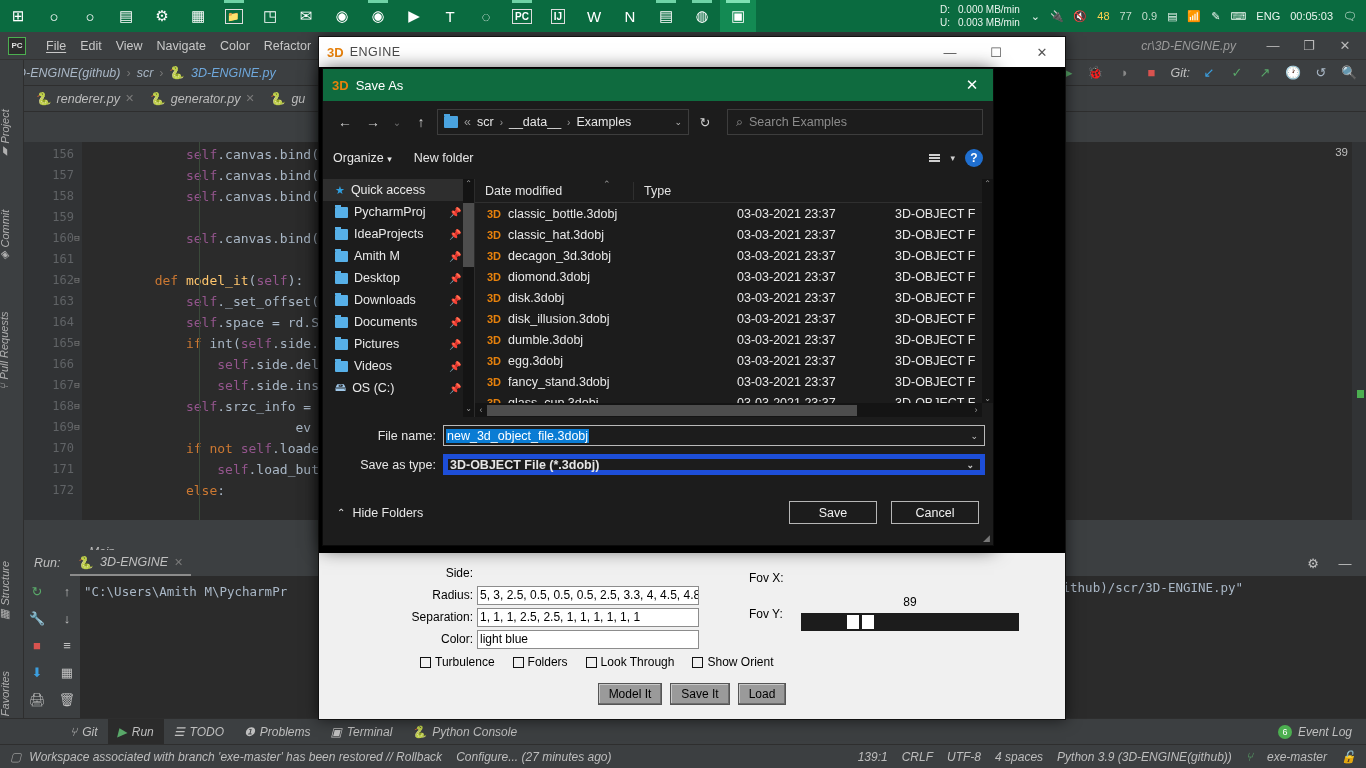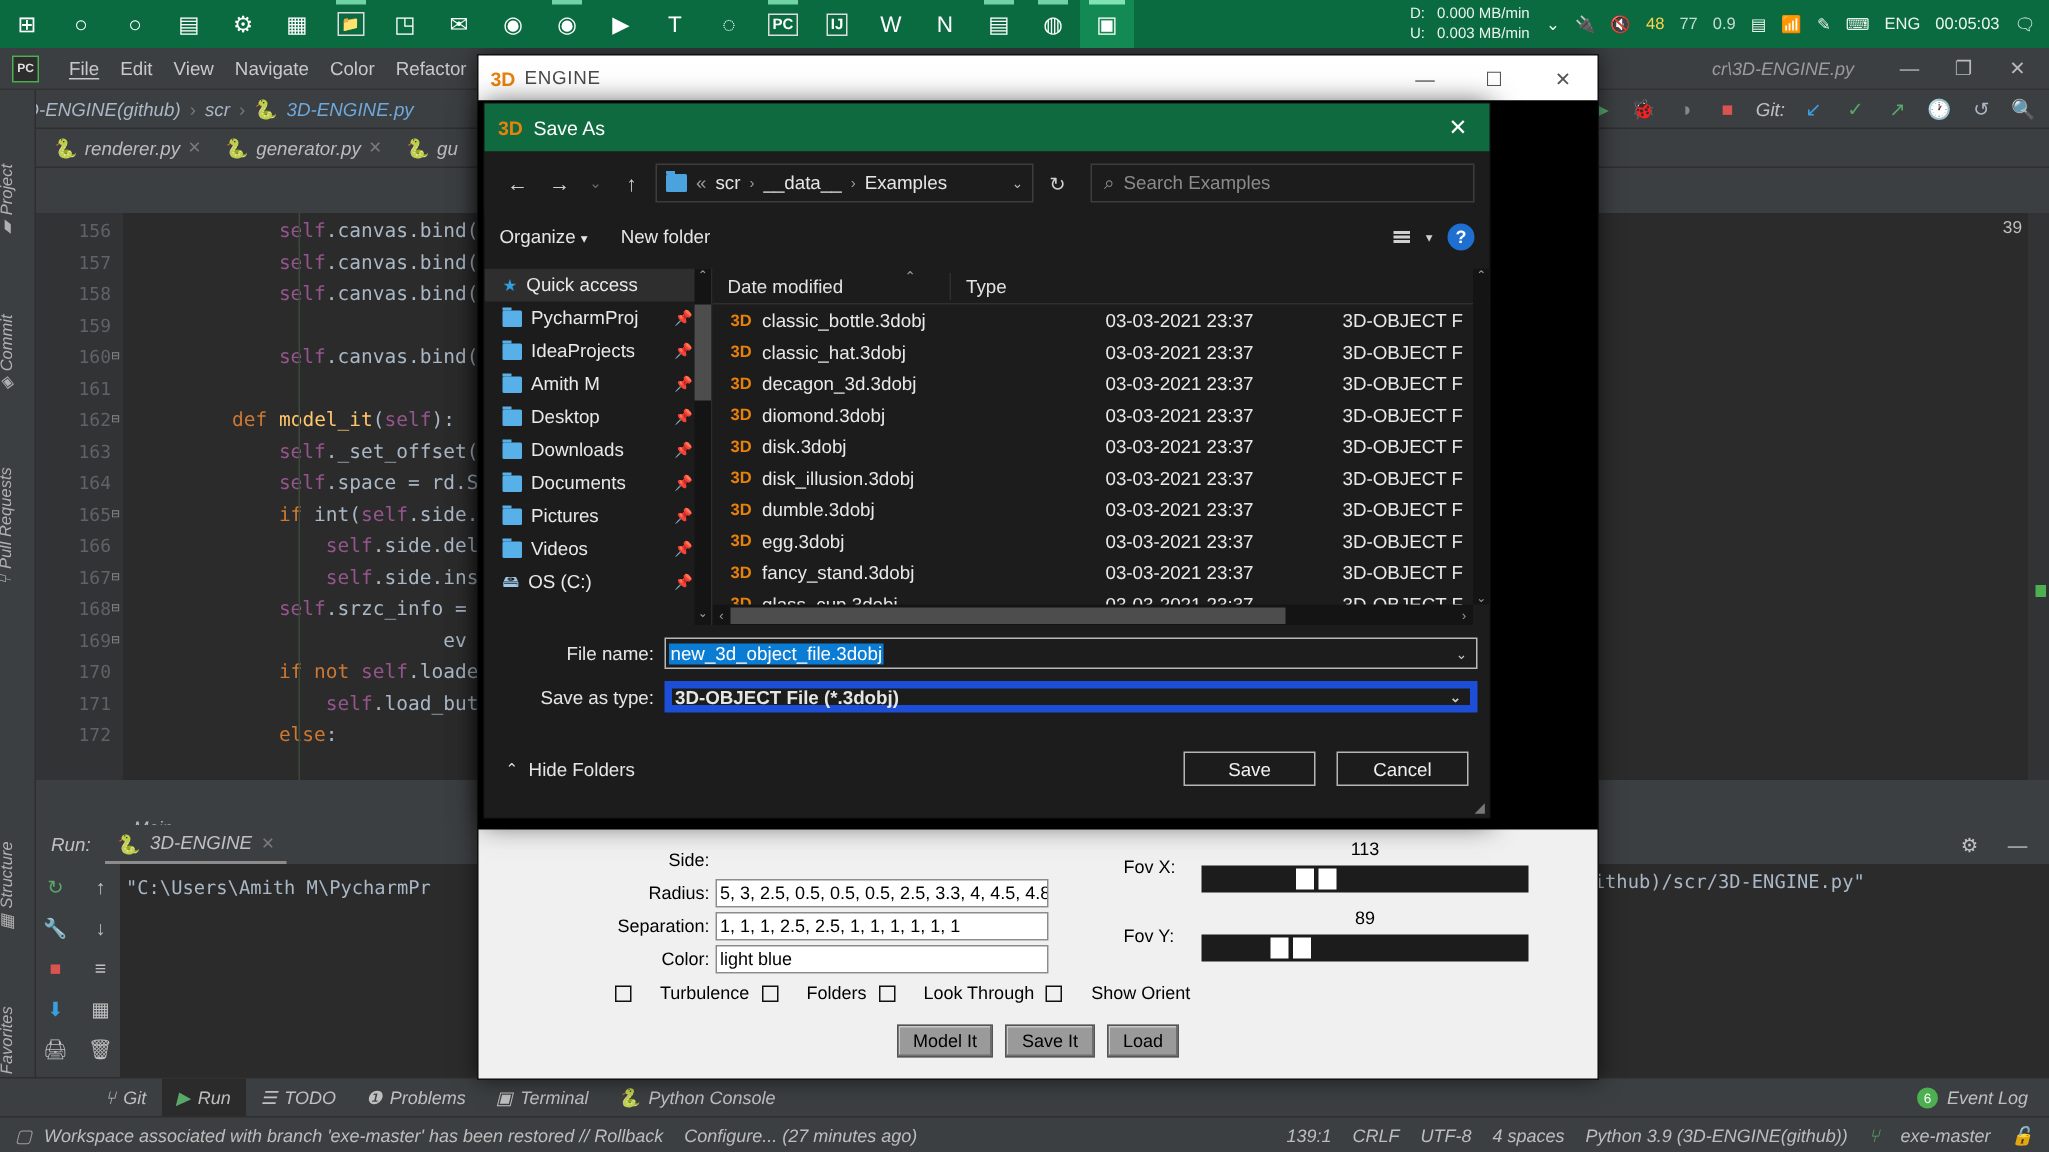--- a/index.html
+++ b/index.html
@@ -175,21 +175,21 @@
 
   .ctrl-rows { position:absolute; left:63px; top:10px; width:480px; }
   .ctrl-row { display:flex; align-items:center; height:20px; margin-bottom:2px; }
   .ctrl-label { width:95px; text-align:right; padding-right:4px; font-size:12px; }
   .ctrl-input {
     width:222px; height:19px; background:#fff; border:1px solid #8c8c8c;
     font-size:12px; padding:0 2px; line-height:17px; color:#000; font-family:"Liberation Sans", sans-serif;
     white-space:nowrap; overflow:hidden;
   }
   .checks { display:flex; align-items:center; gap:8px; margin-top:6px; padding-left:28px; font-size:12px; }
-  .chk { display:flex; align-items:center; gap:19px; }
+  .chk { display:flex; align-items:center; gap:4px;margin-left:10px; }
   .chkbox { width:11px; height:11px; border:1.5px solid #111; background:#f0f0f0; }
 
   .fovblock { position:absolute; left:430px; top:6px; width:300px; }
   .fovrow { margin-bottom:10px; }
   .fovline { display:flex; align-items:flex-start; }
   .fovlabel { width:52px; font-size:12px; padding-top:12px; }
   .fovcenter { width:218px; text-align:center; }
   .fovval { font-size:12px; height:18px; }
   .slider { position:relative; height:18px; background:#1c1c1c; }
   .thumb { position:absolute; top:2px; width:12px; height:14px; background:#fff; }
@@ -545,27 +545,20 @@
               <span class="chkbox"></span>
               <span>Show Orient</span>
             </label>
           </div>
         </div>
 
         <div class="fovblock">
           <div class="fovrow">
             <div class="fovline">
               <span class="fovlabel">Fov X:</span>
-              <div class="fovcenter">
-                <div class="fovval">113</div>
-                <div class="slider">
-                  <div class="thumb" style="left:29%"></div>
-                  <div class="thumb" style="left:36%"></div>
-                </div>
-              </div>
             </div>
           </div>
           <div class="fovrow">
             <div class="fovline">
               <span class="fovlabel">Fov Y:</span>
               <div class="fovcenter">
                 <div class="fovval">89</div>
                 <div class="slider">
                   <div class="thumb" style="left:21%"></div>
                   <div class="thumb" style="left:28%"></div>

